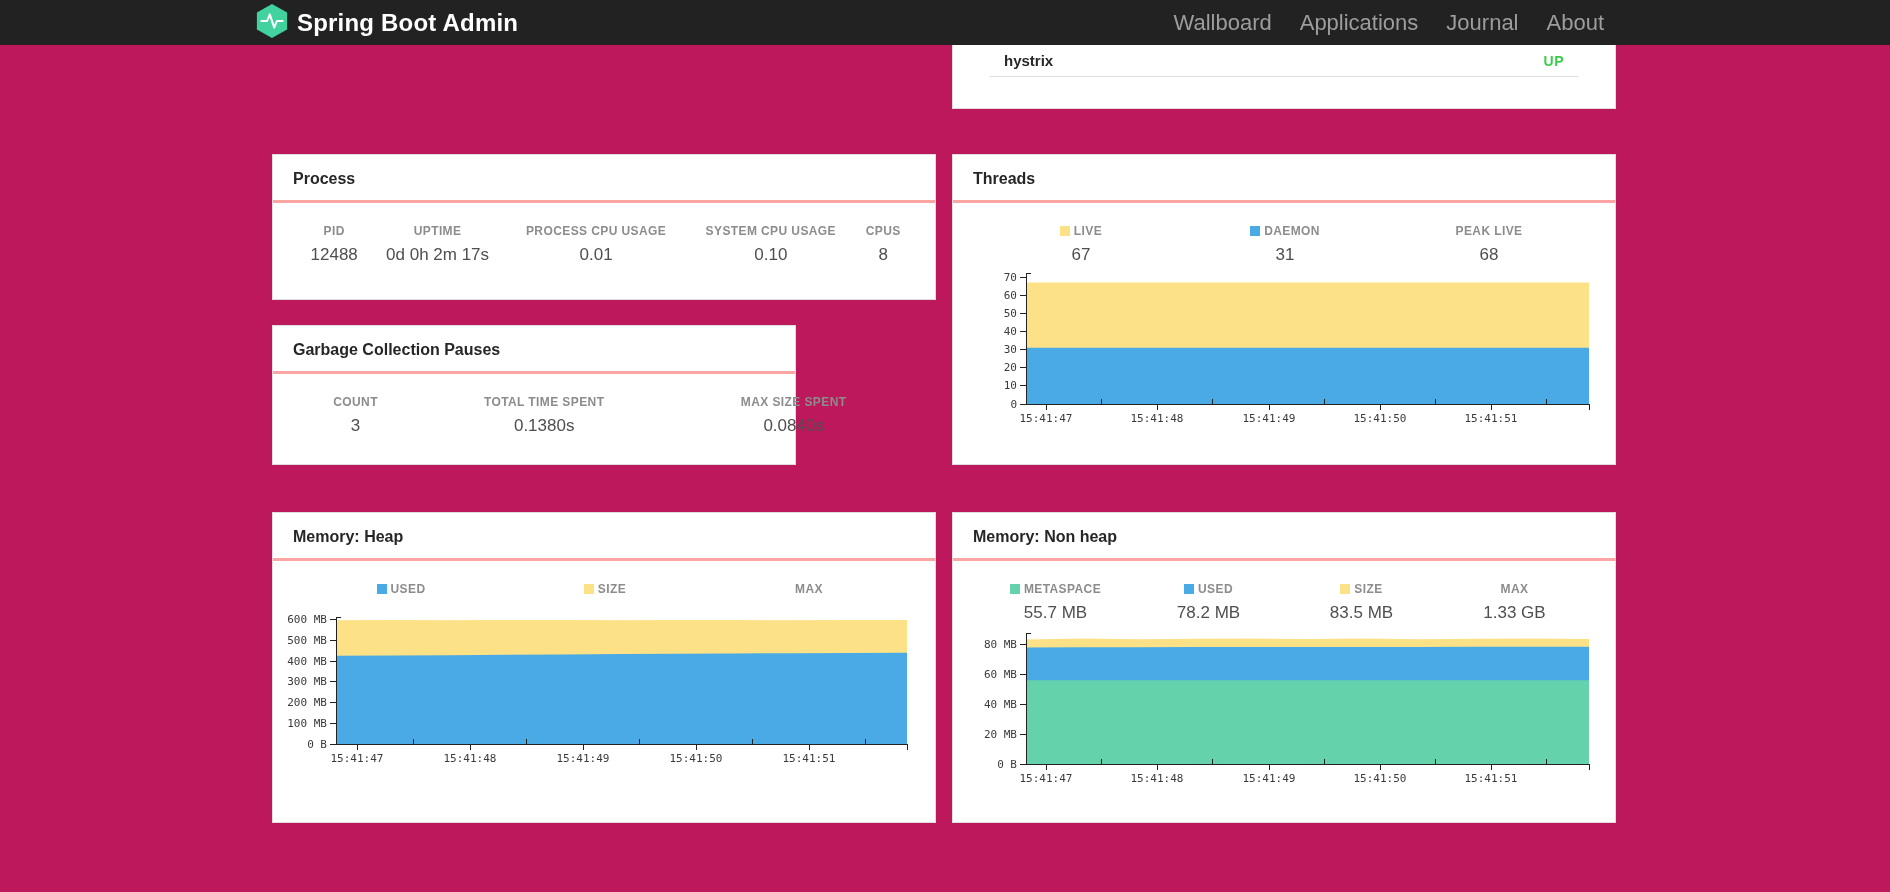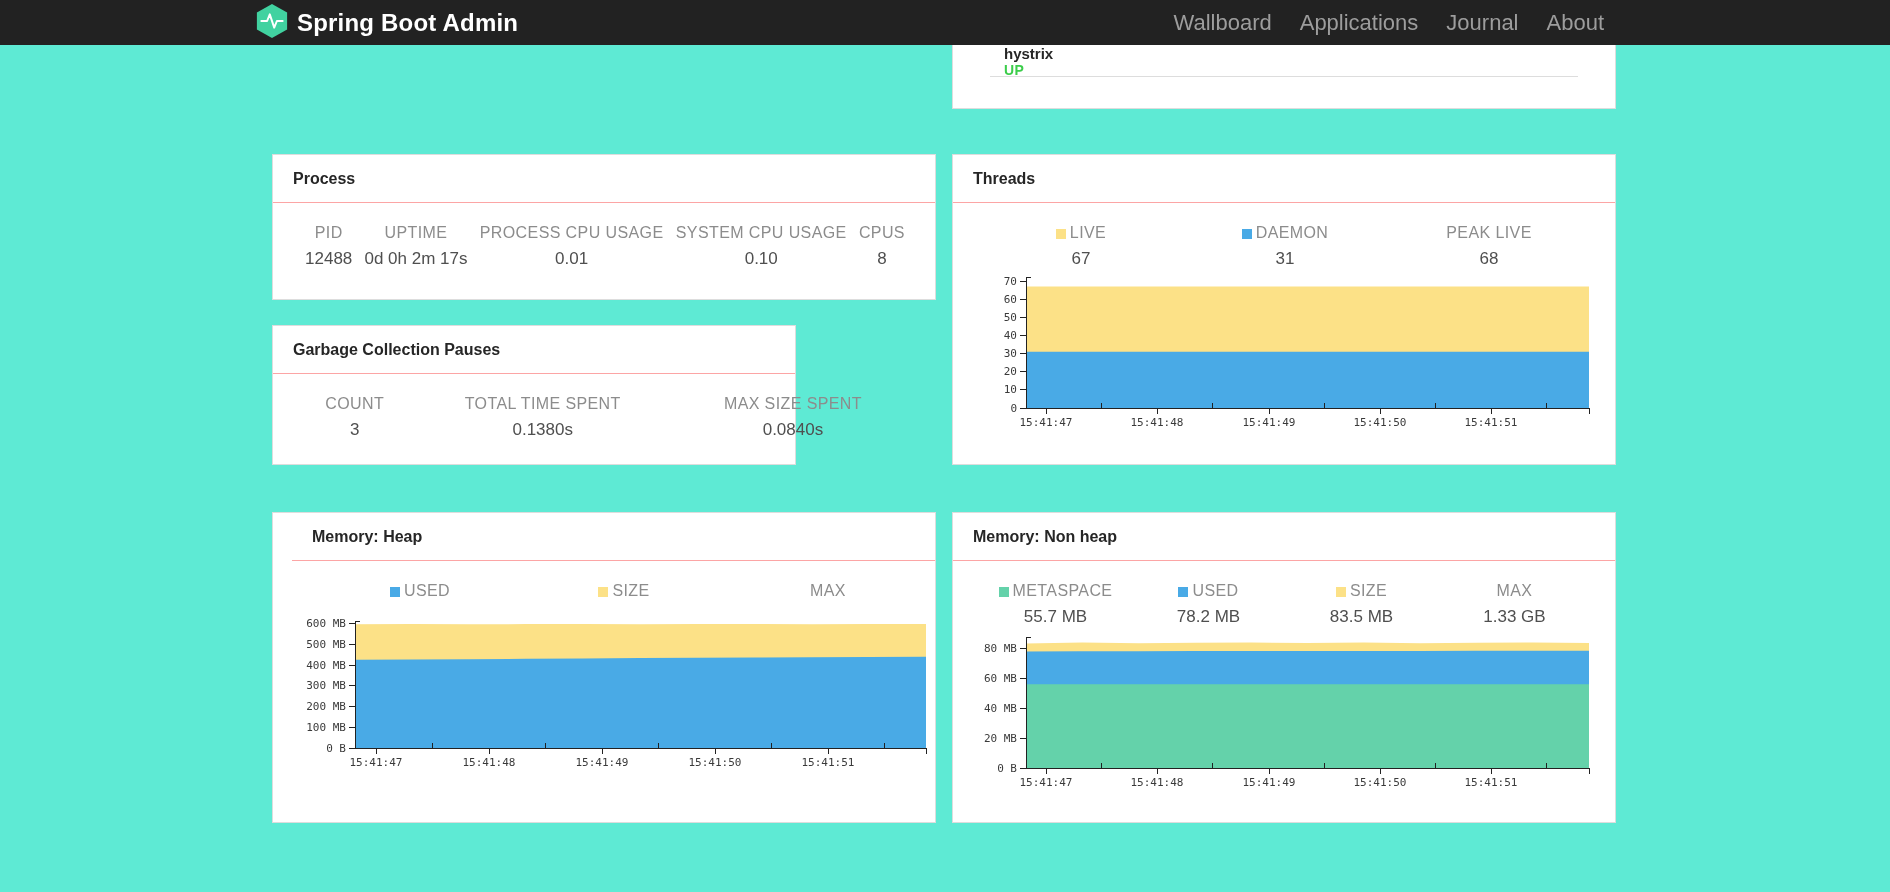--- a/index.html
+++ b/index.html
@@ -1,50 +1,50 @@
 <!DOCTYPE html>
 <html><head>
 <meta charset="utf-8">
 <style>
   * { margin:0; padding:0; box-sizing:border-box; }
   body { font-family:"Liberation Sans", sans-serif; background:#fff; }
-  #screen { position:relative; width:1890px; height:892px; overflow:hidden; background:#5eead4; }
+  #screen { position:relative; width:1890px; height:892px; overflow:hidden; background:#be185d; }
 
   
   .navbar { position:absolute; top:0; left:0; width:100%; height:45px; background:#222; z-index:10; }
   .brand { position:absolute; left:256px; top:0; height:45px; display:flex; align-items:center; gap:9px; cursor:pointer; }
   .brand-title { color:#fff; font-size:24px; font-weight:bold; letter-spacing:0.2px; }
   .nav-items { position:absolute; right:272px; top:0; height:45px; display:flex; }
   .nav-item { color:#9d9d9d; font-size:22px; line-height:45px; padding:0 14px; cursor:pointer; }
 
   
   .content { position:absolute; left:272px; top:45px; width:1346px; height:847px; }
   .card { position:absolute; background:#fff; border:1px solid #ddd; }
-  .card-header { height:48px; line-height:48px; padding:0 20px; border-bottom:1px solid #fca5a5;
+  .card-header { height:48px; line-height:48px; padding:0 20px; border-bottom:3px solid #fca5a5;
                  font-size:16px; font-weight:bold; color:#262626; }
 
   
   .app-card { left:680px; top:0; width:664px; height:64px; border-top:none; }
-  .app-row { height:31px; margin:0 37px; padding:0 14px; display:flex; justify-content:space-between; cursor:pointer;flex-direction:column; }
+  .app-row { height:31px; margin:0 37px; padding:0 14px; display:flex; align-items:center; justify-content:space-between; cursor:pointer; }
   .app-name { font-size:15px; font-weight:bold; color:#262626; }
   .app-status { font-size:14px; font-weight:bold; letter-spacing:0.5px; }
   .app-divider { margin:0 37px; border-bottom:1px solid #ddd; }
 
   
   table.stats { width:612px; margin:21px 0 0 26px; border-collapse:collapse; text-align:center; }
   table.stats.fixed { table-layout:fixed; }
-  table.stats th { font-size:16px; font-weight:normal; color:#8c8c8c; letter-spacing:0.4px; padding:0 6px 7px 6px; white-space:nowrap; }
+  table.stats th { font-size:12px; font-weight:bold; color:#8c8c8c; letter-spacing:0.4px; padding:0 6px 7px 6px; white-space:nowrap; }
   table.stats td { font-size:17px; font-weight:normal; color:#4f4f4f; padding:0 6px; white-space:nowrap; }
   .swatch { display:inline-block; width:10px; height:10px; margin-right:4px; vertical-align:-1px; }
 
   
   .process-card { left:0; top:109px; width:664px; height:146px; }
   .gc-card      { left:0; top:280px; width:524px; height:140px; }
   .threads-card { left:680px; top:109px; width:664px; height:311px; }
-  .heap-card    { left:0; top:467px; width:664px; height:311px;padding-left:19px; }
+  .heap-card    { left:0; top:467px; width:664px; height:311px; }
   .nonheap-card { left:680px; top:467px; width:664px; height:311px; }
 
   .chart { display:block; width:664px; height:170px; }
   .chart svg { display:block; }
 </style>
 </head>
 <body>
 
 <div id="screen">
 

